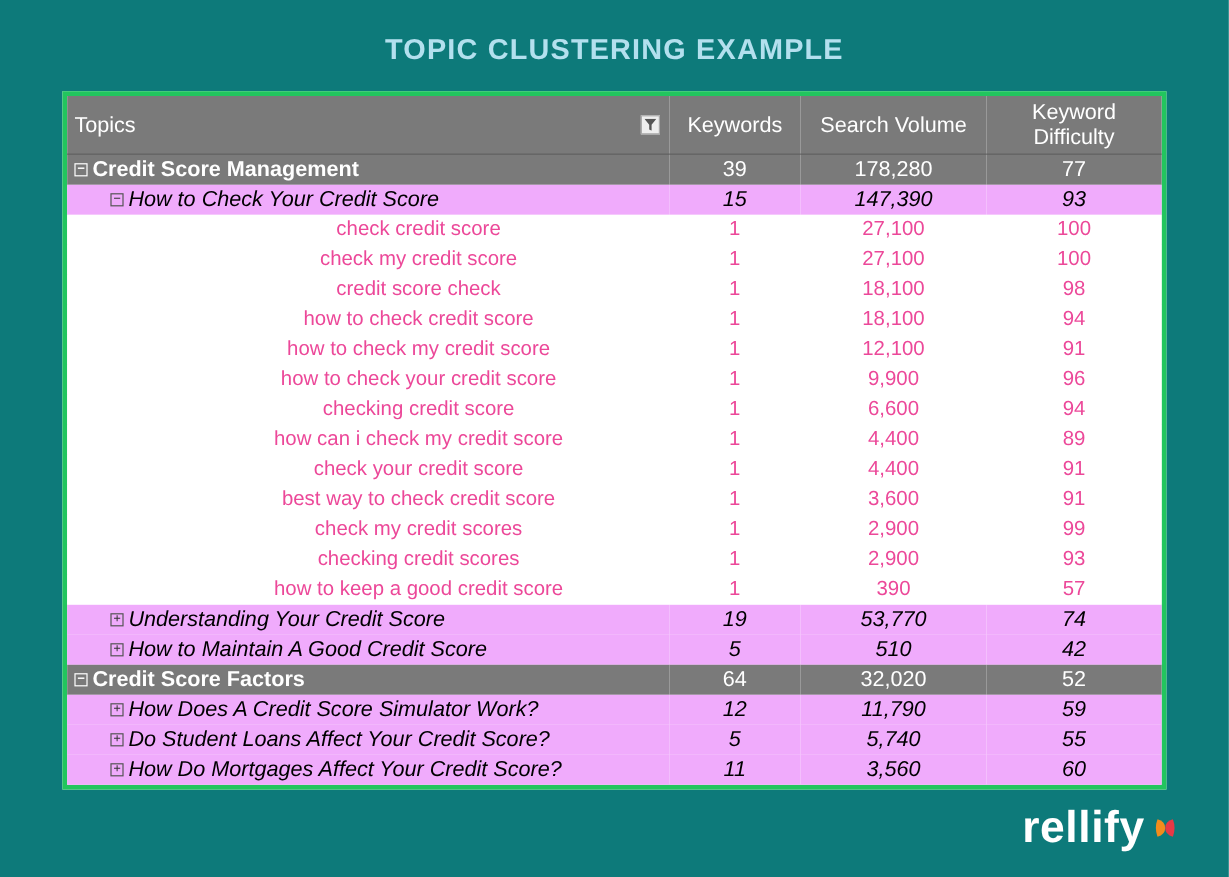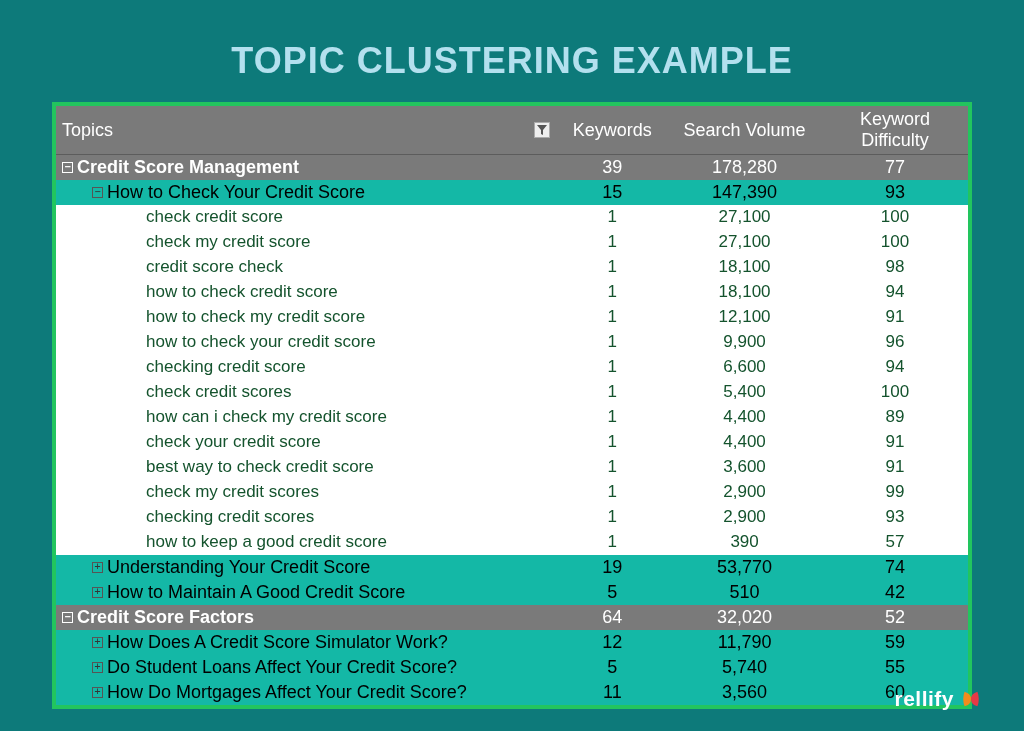--- a/index.html
+++ b/index.html
@@ -8,23 +8,23 @@
     height: 731px;
     background: #0d7a7a;
     font-family: Arial, Helvetica, sans-serif;
     position: relative;
     overflow: hidden;
   }
   .title {
     text-align: center;
     color: #b3e0ee;
     font-weight: 800;
-    font-size: 36px;
+    font-size: 24px;
     letter-spacing: 1px;
-    padding-top: 40px;
+    padding-top: 28px;
     padding-bottom: 20px;
   }
   .table-wrap {
     margin: 0 auto;
     width: 920px;
     background: #fff;
     border: 4px solid #22c55e;
   }
   table {
     width: 100%;
@@ -42,24 +42,24 @@
   }
   th.num { text-align: center; }
   td {
     padding: 2px 6px;
     color: #222;
     vertical-align: middle;
   }
   td.num { text-align: center; }
   tr.level-0 { background: #7a7a7a; }
   tr.level-0 td { color: #fff; font-size: 18px; }
-  tr.level-1 { background: #14b8a6; }
+  tr.level-1 { background: #f0abfc; font-style: italic; }
   tr.level-1 td { color: #000; font-size: 18px; }
   tr.level-2 { background: #fff; }
-  tr.level-2 td { color: #14532d; }
+  tr.level-2 td { color: #ec4899; text-align: center; }
   tr.level-2:not(:last-child) td { border-bottom: 1px solid rgba(0,0,0,0); }
   .topic-cell { white-space: nowrap; }
   .indent-0 { padding-left: 6px; font-weight: bold; }
   .indent-1 { padding-left: 36px; }
   .indent-2 { padding-left: 90px; }
   .expand-icon {
     display: inline-flex;
     align-items: center;
     justify-content: center;
     width: 11px;
@@ -91,21 +91,21 @@
     position: absolute;
     right: 42px;
     bottom: 20px;
     display: flex;
     align-items: center;
     gap: 6px;
   }
   .logo-text {
     color: #fff;
     font-weight: 700;
-    font-size: 21px;
+    font-size: 37px;
     letter-spacing: 0.5px;
     font-family: Arial, sans-serif;
   }
   .logo-mark {
     width: 22px;
     height: 22px;
   }
   col.c-topic { width: 55%; }
   col.c-kw { width: 12%; }
   col.c-sv { width: 17%; }
@@ -188,26 +188,20 @@
           <td class="num">9,900</td>
           <td class="num">96</td>
         </tr>
         <tr class="level-2">
           <td class="topic-cell indent-2"><span>checking credit score</span></td>
           <td class="num">1</td>
           <td class="num">6,600</td>
           <td class="num">94</td>
         </tr>
         <tr class="level-2">
-          <td class="topic-cell indent-2"><span>check credit scores</span></td>
-          <td class="num">1</td>
-          <td class="num">5,400</td>
-          <td class="num">100</td>
-        </tr>
-        <tr class="level-2">
           <td class="topic-cell indent-2"><span>how can i check my credit score</span></td>
           <td class="num">1</td>
           <td class="num">4,400</td>
           <td class="num">89</td>
         </tr>
         <tr class="level-2">
           <td class="topic-cell indent-2"><span>check your credit score</span></td>
           <td class="num">1</td>
           <td class="num">4,400</td>
           <td class="num">91</td>

